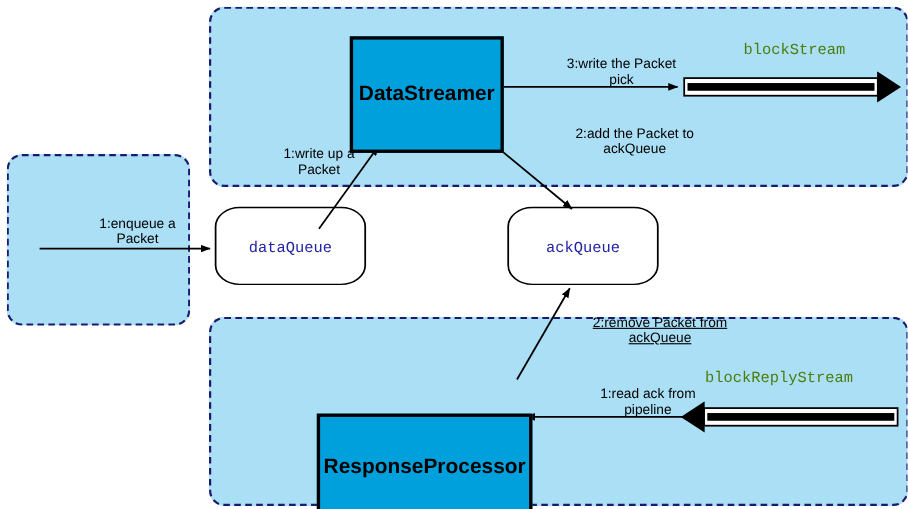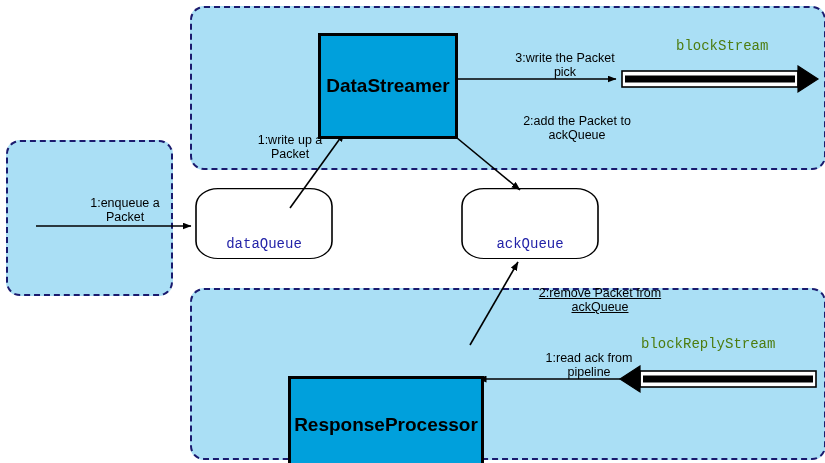--- a/index.html
+++ b/index.html
@@ -5,21 +5,21 @@
   html,body{margin:0;padding:0;background:#ffffff;}
   body{width:825px;height:463px;position:relative;font-family:"Liberation Sans",sans-serif;overflow:hidden;}
   #stage{position:absolute;left:0;top:0;width:825px;height:463px;}
   svg#diagram{position:absolute;left:0;top:0;width:825px;height:463px;}
 
   .panel{position:absolute;background:#aadff5;border:2px dashed #1a1a6e;border-radius:14px;}
 
   .node-box{position:absolute;background:#00a0dc;border:3px solid #000000;display:flex;align-items:center;justify-content:center;}
   .node-box span{font-weight:bold;font-size:19px;color:#000;font-family:"Liberation Sans",sans-serif;}
 
-  .cyl{position:absolute;margin-top:18px;}
+  .cyl{position:absolute;}
   .cyl .label{position:absolute;left:0;top:0;width:100%;height:100%;display:flex;align-items:center;justify-content:center;
     font-family:"Liberation Mono",monospace;font-size:14px;color:#2323a8;}
 
   .edge-label{position:absolute;font-size:12.5px;color:#000;text-align:center;line-height:14px;font-family:"Liberation Sans",sans-serif;padding-left:30px;}
   .stream-label{position:absolute;font-family:"Liberation Mono",monospace;font-size:14px;color:#4d7c0f;}
 </style>
 </head>
 <body>
 
 <div id="stage">

